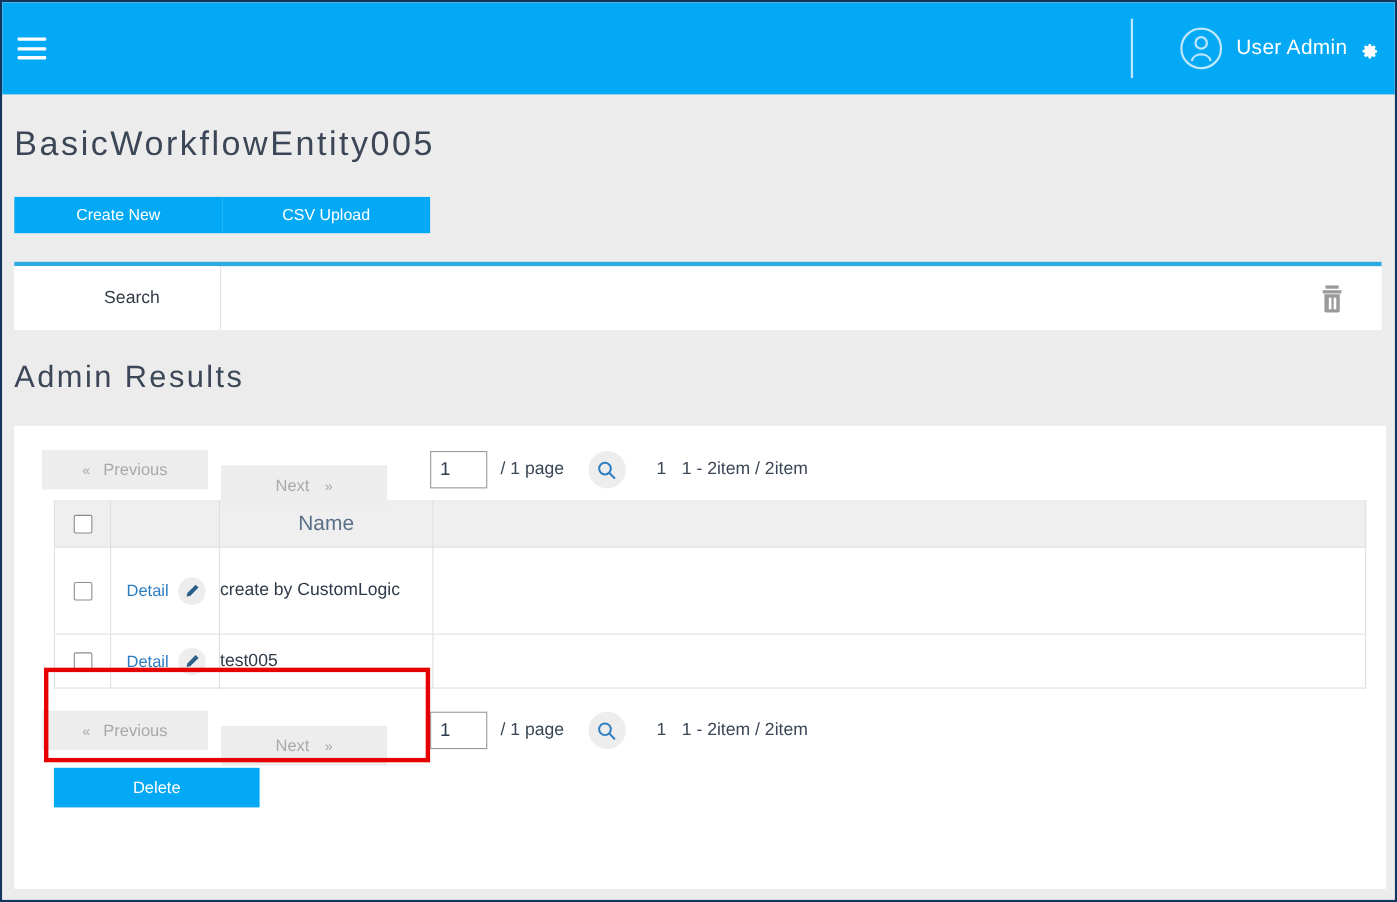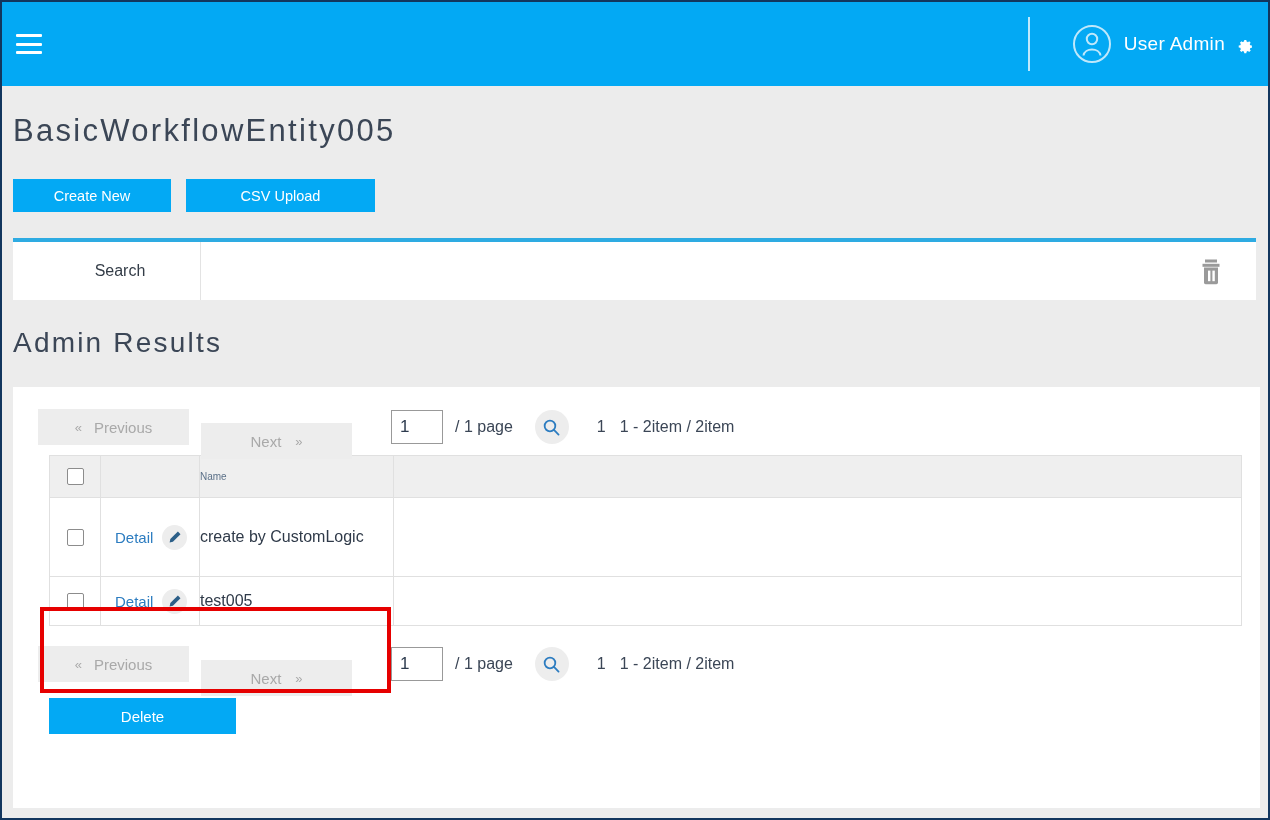--- a/index.html
+++ b/index.html
@@ -67,21 +67,21 @@
     font-size: 31px; color: #3b4656; letter-spacing: 2.3px;
     white-space: nowrap;
   }
 
   .action-btns { position: absolute; left: 11px; top: 93px; display: flex; }
   .btn-primary {
     background: #03a9f4; color: #fff; border: none;
     font-size: 14.5px; font-family: "Liberation Sans", sans-serif;
     height: 33px; cursor: pointer;
   }
-  .btn-create { width: 158px; margin-right: 15px; }
+  .btn-create { width: 189px; }
   .btn-csv { width: 189px; }
 
   
   .tab-panel {
     position: absolute; left: 11px; top: 152px;
     width: 1243px; height: 62px;
     background: #ffffff;
     border-top: 4px solid #2eabe2;
     display: flex; align-items: stretch;
   }
@@ -144,21 +144,21 @@
   table.grid th, table.grid td {
     border: 1px solid #e0e0e0;
     padding: 0;
     vertical-align: middle;
   }
   table.grid thead th { background: #efefef; height: 42px; }
   .col-chk { width: 51px; }
   .col-detail { width: 99px; }
   .col-name { width: 194px; }
   .col-rest { width: 848px; }
-  .th-name { color: #5b7088; font-size: 10px; text-align: left; padding-left: 15px; font-weight: 400; }
+  .th-name { color: #5b7088; font-size: 19px; text-align: center; padding-left: 15px; font-weight: 400; }
   .chkbox {
     width: 17px; height: 17px; border: 1px solid #8c8c8c; border-radius: 2px;
     background: #fff; margin: 0 auto; display: block; cursor: pointer;
   }
   td.cell-chk { text-align: center; }
   .detail-cell { display: flex; align-items: center; padding-left: 14px; }
   .detail-link { color: #2c7cc0; font-size: 15px; text-decoration: none; cursor: pointer; }
   .pencil-badge {
     width: 25px; height: 25px; border-radius: 50%; background: #ededed;
     margin-left: 9px; display: flex; align-items: center; justify-content: center;

